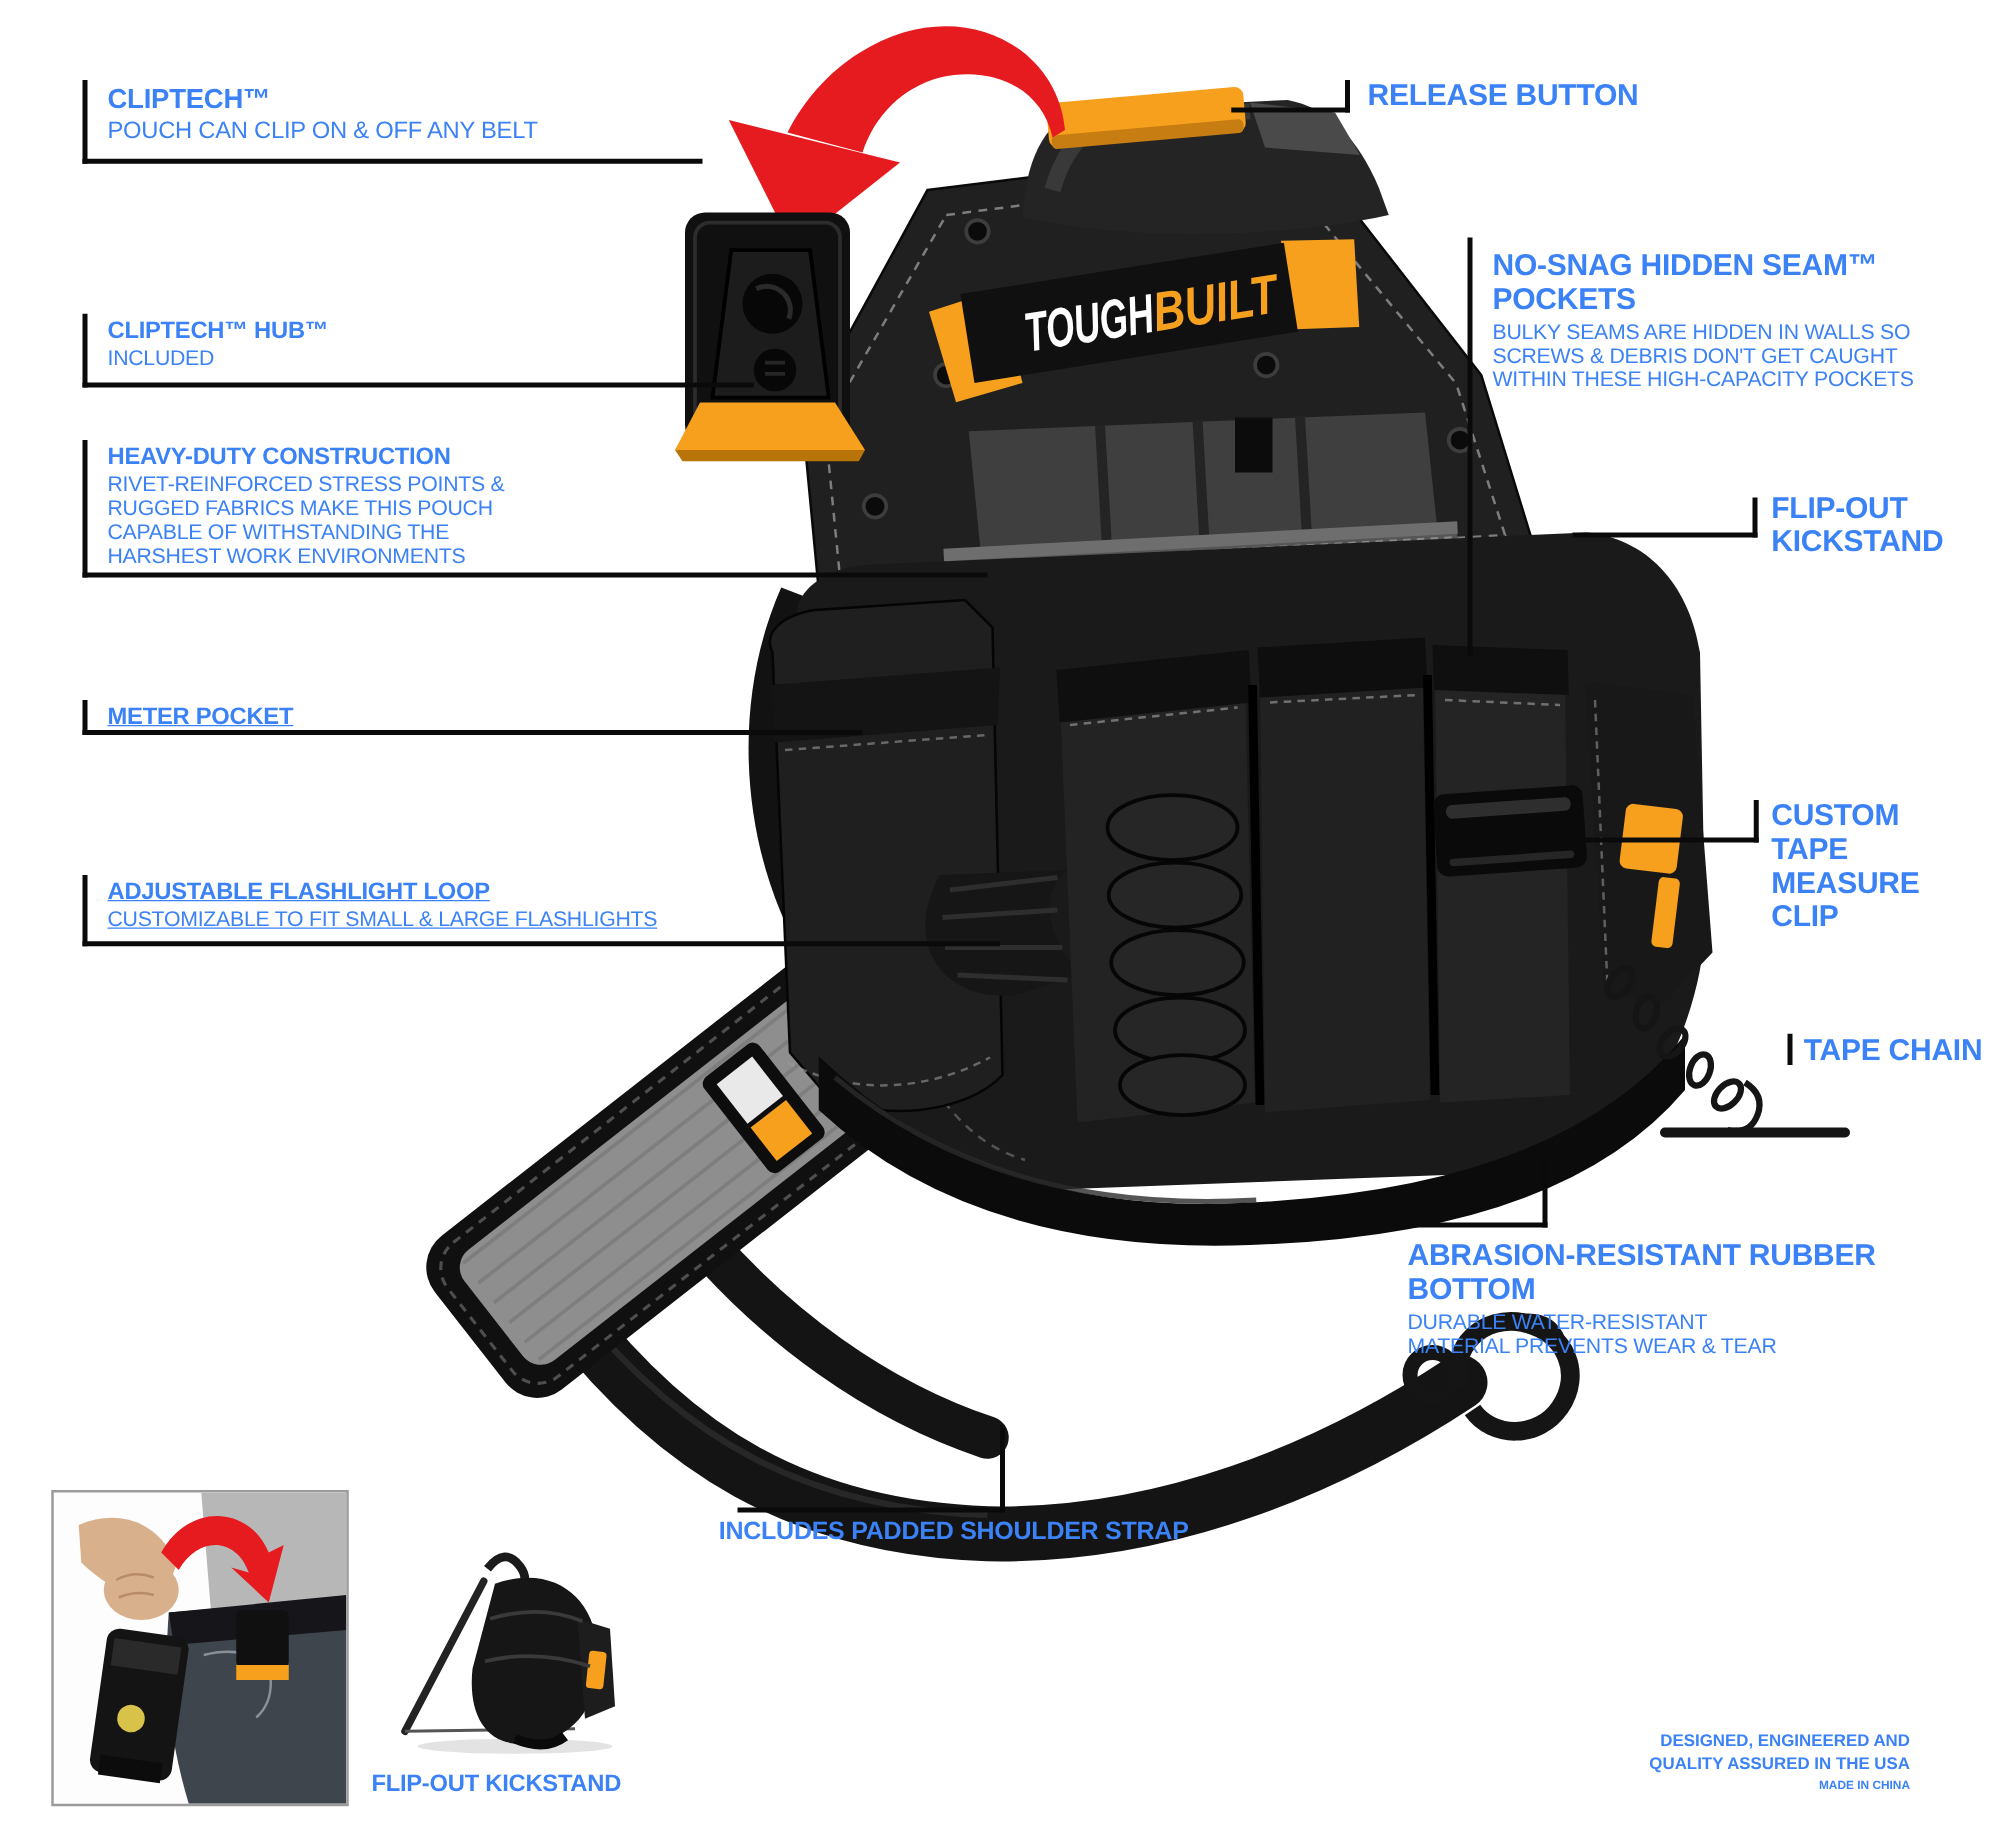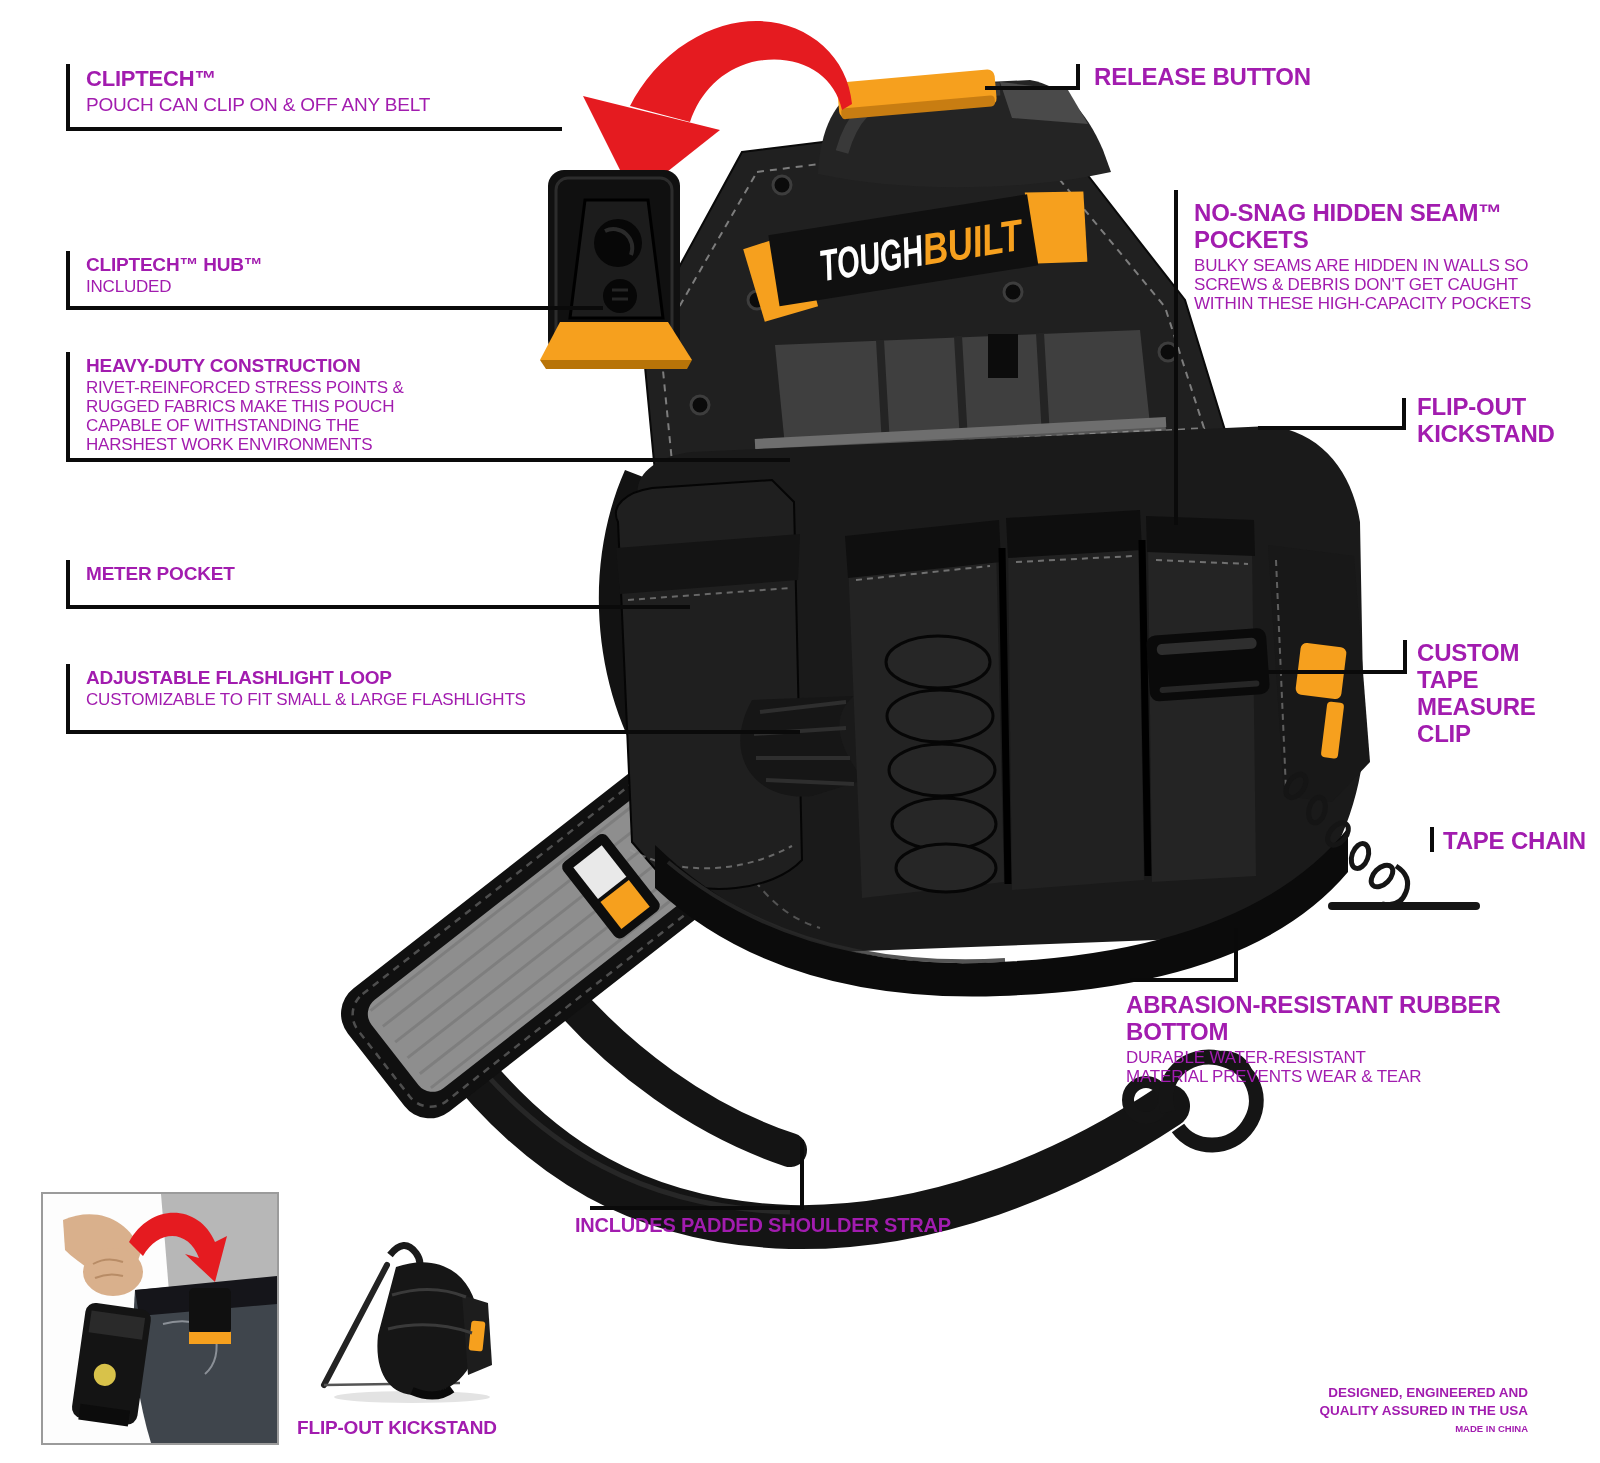--- a/index.html
+++ b/index.html
@@ -1,17 +1,17 @@
 <!DOCTYPE html>
 <html><head>
 <meta charset="utf-8">
 <style>
   html,body{margin:0;padding:0;background:#fff;}
   .canvas{position:relative;width:1600px;height:1463px;background:#fff;overflow:hidden;
-          font-family:"Liberation Sans",sans-serif;color:#a21caf;}
+          font-family:"Liberation Sans",sans-serif;color:#3b82f6;}
   svg{display:block;}
   .photo{position:absolute;left:0;top:0;width:1600px;height:1463px;}
   
   .callout-left{position:absolute;border-left:4px solid #0a0a0a;border-bottom:4px solid #0a0a0a;
                 padding:3px 0 10px 16px;box-sizing:border-box;}
   .co-title{font-weight:700;font-size:19px;letter-spacing:-0.2px;line-height:1.12;}
   .co-title.big{font-size:22px;}
   .co-body{font-size:17px;letter-spacing:-0.2px;line-height:1.12;margin-top:2px;}
   .hline{position:absolute;height:4px;background:#0a0a0a;}
   .vline{position:absolute;width:4px;background:#0a0a0a;}
@@ -190,25 +190,25 @@
   <div class="callout-left" style="left:66px;top:251px;width:537px;">
     <div class="co-title">CLIPTECH™ HUB™</div>
     <div class="co-body">INCLUDED</div>
   </div>
 
   <div class="callout-left" style="left:66px;top:352px;width:724px;padding-bottom:4px;">
     <div class="co-title">HEAVY-DUTY CONSTRUCTION</div>
     <div class="co-body" style="width:352px;">RIVET-REINFORCED STRESS POINTS &amp; RUGGED FABRICS MAKE THIS POUCH CAPABLE OF WITHSTANDING THE HARSHEST WORK ENVIRONMENTS</div>
   </div>
 
-  <div class="callout-left" style="left:66px;top:560px;width:624px;padding-bottom:21px;">
+  <div class="callout-left" style="left:66px;top:560px;width:624px;padding-bottom:0;text-decoration:underline;">
     <div class="co-title">METER POCKET</div>
   </div>
 
-  <div class="callout-left" style="left:66px;top:664px;width:734px;padding-bottom:21px;">
+  <div class="callout-left" style="left:66px;top:700px;width:734px;padding-bottom:8px;text-decoration:underline;">
     <div class="co-title">ADJUSTABLE FLASHLIGHT LOOP</div>
     <div class="co-body">CUSTOMIZABLE TO FIT SMALL &amp; LARGE FLASHLIGHTS</div>
   </div>
 
   <div class="hline" style="left:985px;top:86px;width:95px;"></div>
   <div class="vline" style="left:1076px;top:64px;height:26px;"></div>
   <div class="co-text" style="left:1094px;top:64px;">
     <div class="co-title">RELEASE BUTTON</div>
   </div>
 

